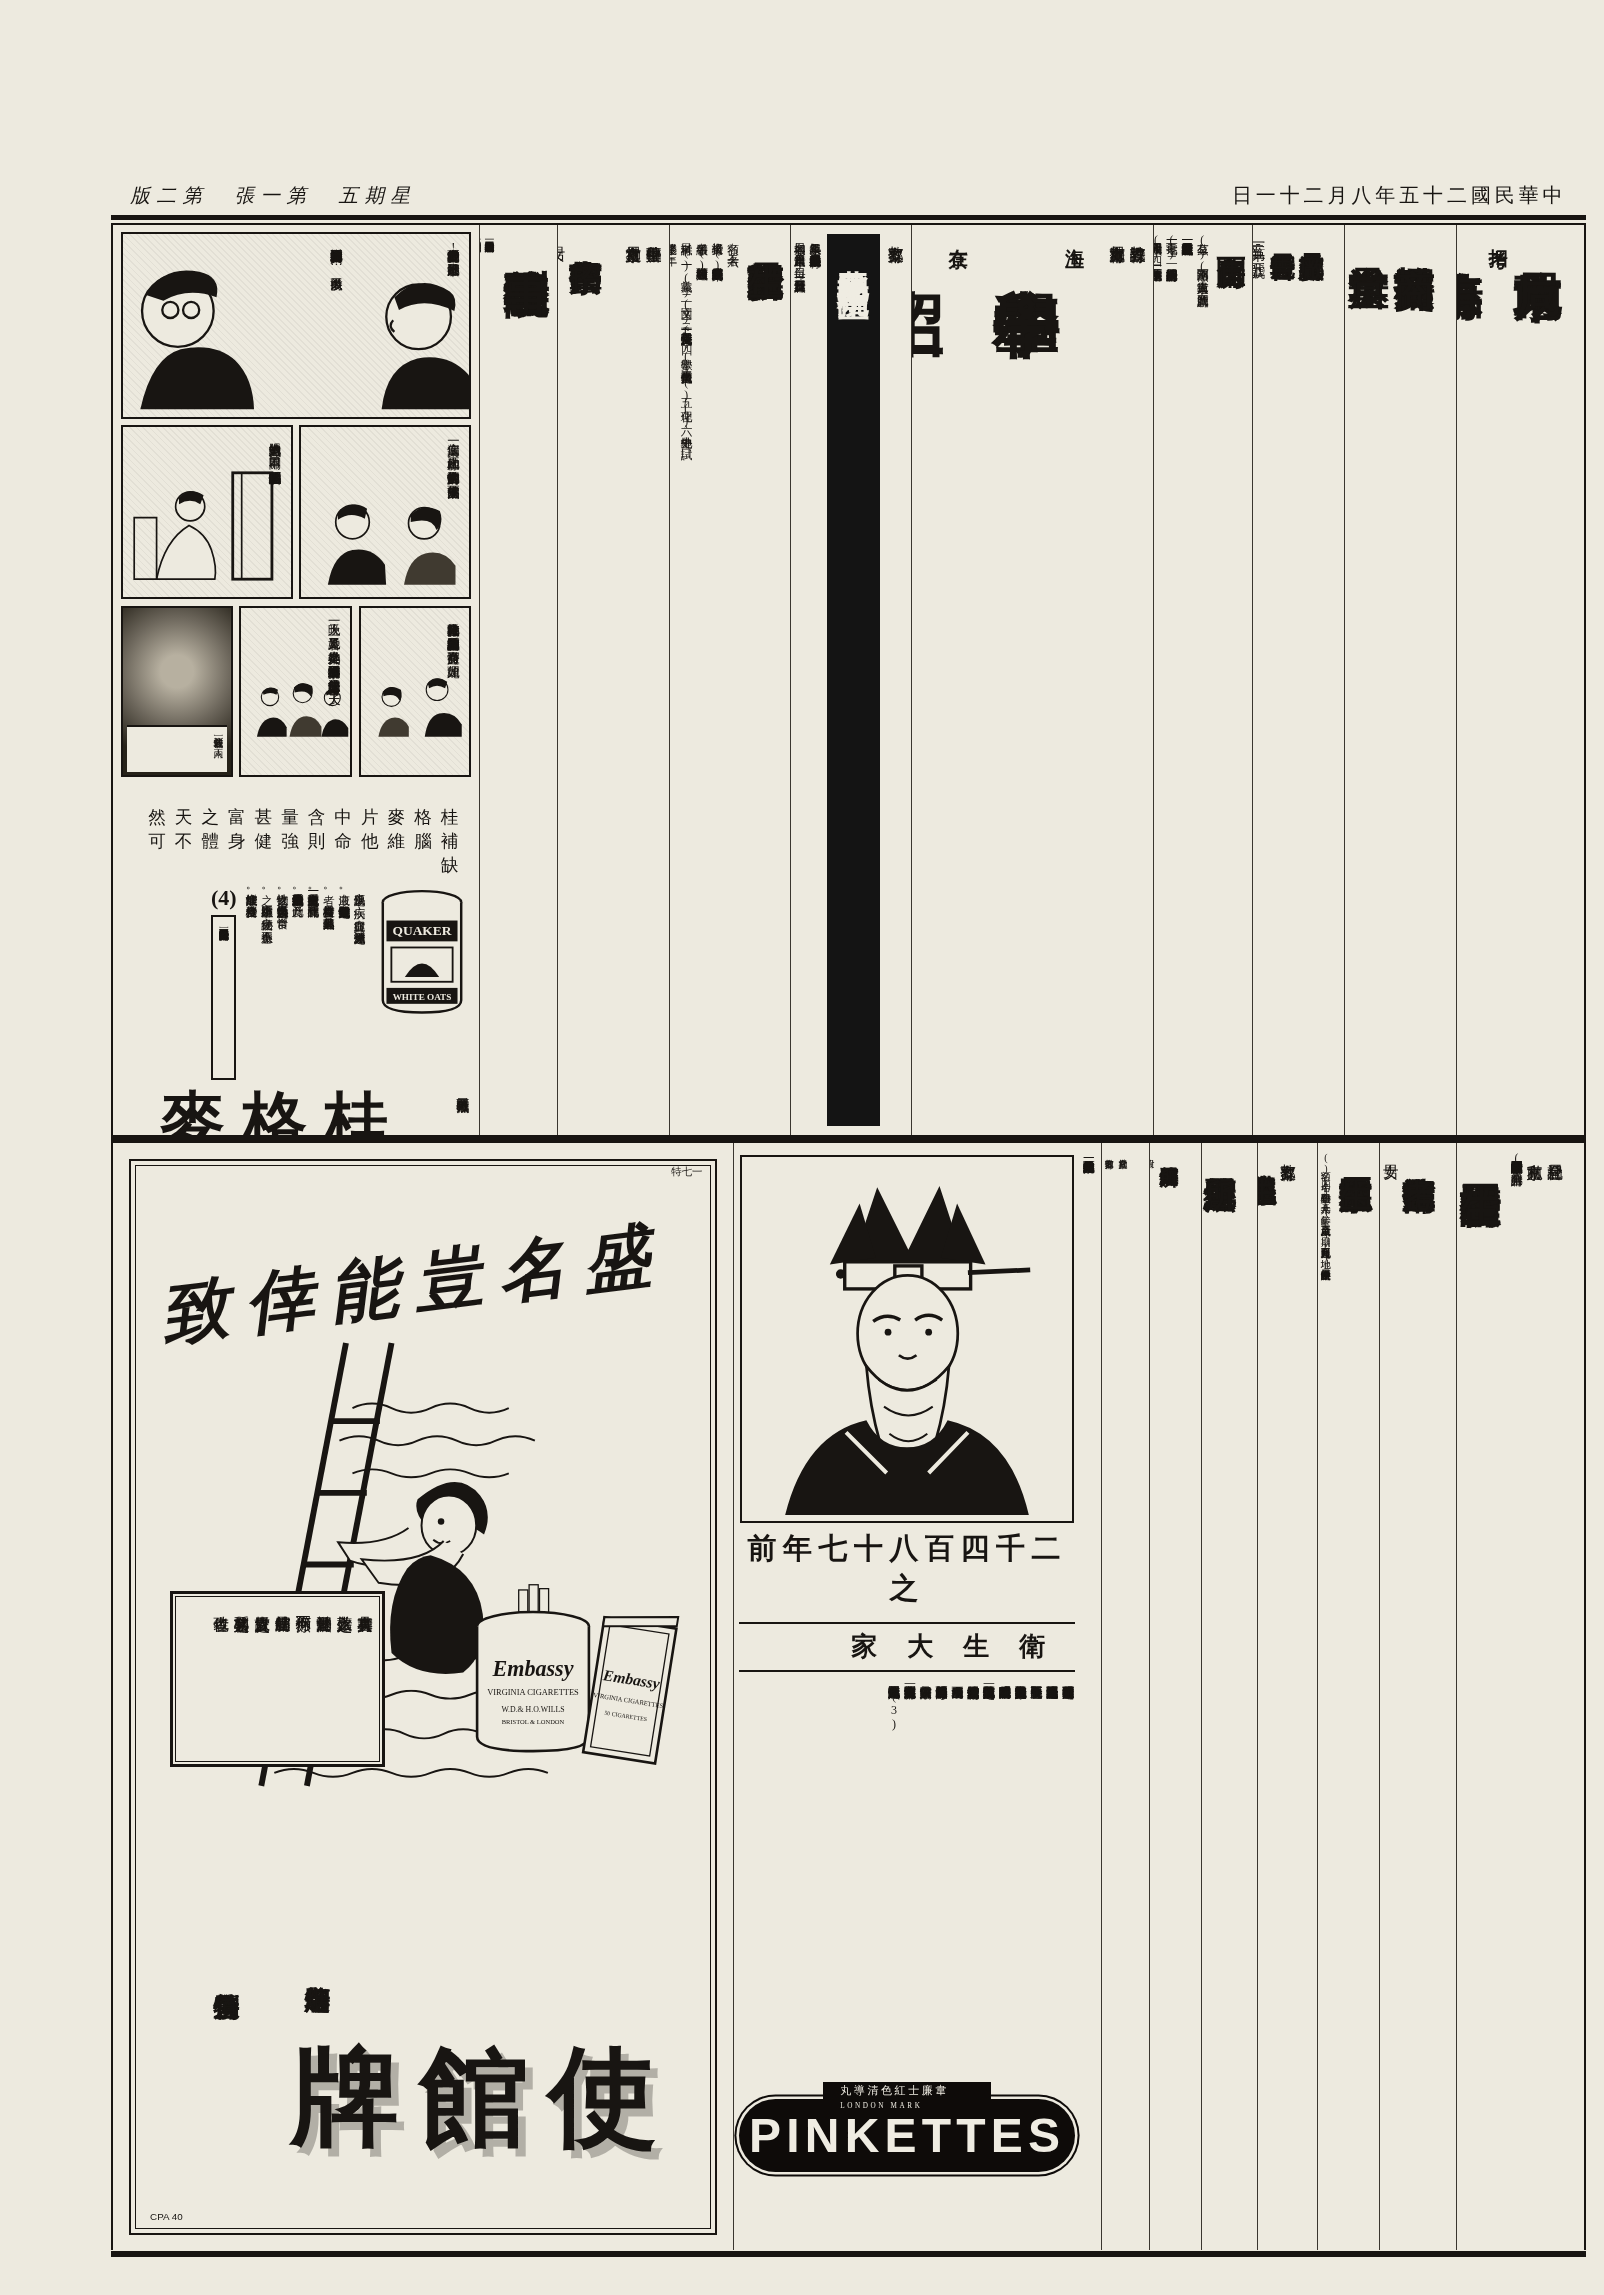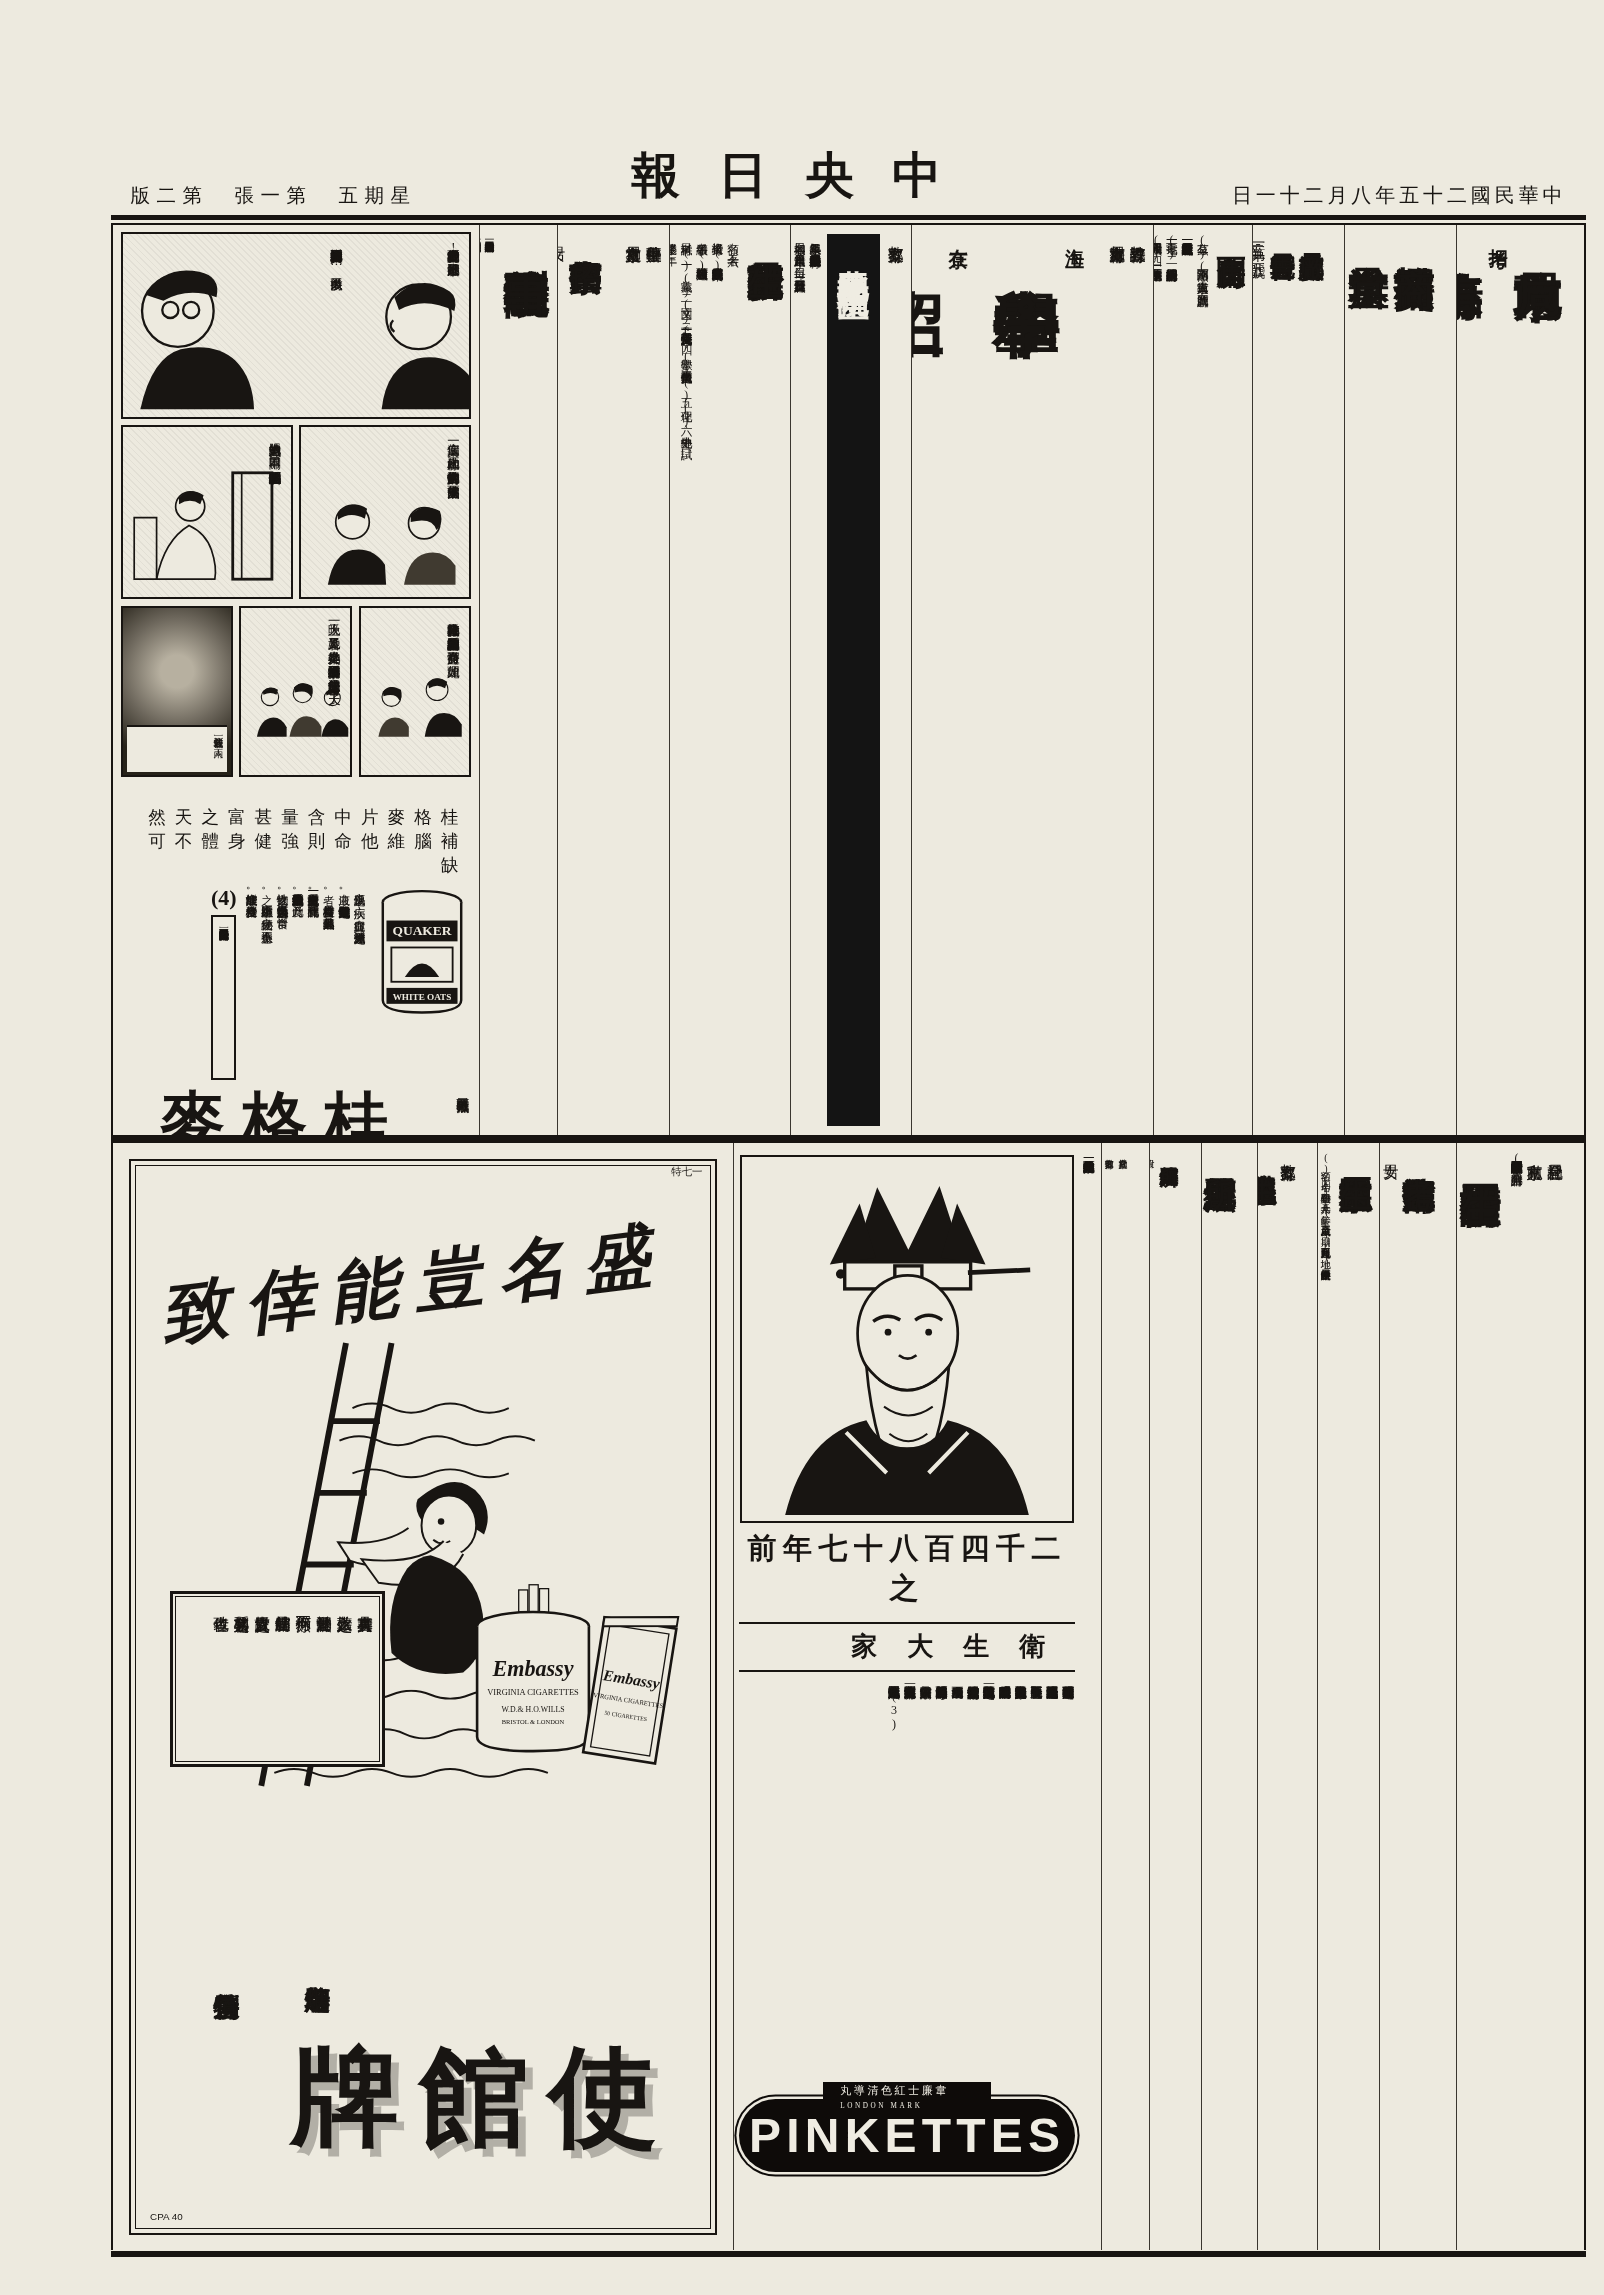--- a/index.html
+++ b/index.html
@@ -17,21 +17,21 @@
     overflow:hidden;
     position:relative;
   }
   .rtl{direction:rtl;unicode-bidi:bidi-override;}
   .v{writing-mode:vertical-rl;text-orientation:upright;white-space:pre-line;line-height:1.32;}
   .page{position:absolute;left:111px;top:78px;width:1475px;}
   
   .masthead{display:flex;flex-direction:row-reverse;align-items:flex-end;justify-content:space-between;padding:18px 19.5px 6.5px 19.5px;height:137px;}
   .m-date{font-size:20px;letter-spacing:3.9px;text-align:center;}
   .m-title{font-size:49px;font-weight:bold;letter-spacing:38px;text-indent:38px;}
-  .m-edition{font-size:19.5px;letter-spacing:6.5px;}
+  .m-edition{font-size:19.5px;letter-spacing:6.5px;font-style:italic;}
   .rule{border-top:5.9px solid var(--ink);border-bottom:2px solid var(--ink);height:10.4px;}
   
   .sec{display:flex;flex-direction:row-reverse;border-left:2px solid var(--ink);border-right:2px solid var(--ink);background:var(--paper);}
   .sec-top{height:910px;}
   .midrule{height:7.8px;background:var(--ink);}
   .sec-bottom{height:1107px;}
   .botrule{height:5.2px;background:var(--ink);margin-top:1.3px;}
   .ad{height:100%;border-left:1.3px solid var(--mid);padding:9px 5.2px;display:flex;flex-direction:row-reverse;gap:5.2px;overflow:hidden;position:relative;}
   .ad:last-child{border-left:none;}
   
@@ -94,21 +94,20 @@
   .em-mark{position:absolute;left:19.5px;bottom:10.4px;font-size:9.8px;font-family:"Liberation Sans",sans-serif;}
   svg text{font-family:"Liberation Serif",serif;}
 </style>
 </head>
 <body>
 
 <div class="page">
 
   <header class="masthead">
     <div class="m-date rtl">中華民國二十五年八月二十一日</div>
-    <div class="m-title rtl">中央日報</div>
     <div class="m-edition rtl">星期五　第一張　第二版</div>
   </header>
   <div class="rule"></div>
 
   <section class="sec sec-top">
 
     <article class="ad" style="width:128px">
       <div class="v">
         <span class="t74">南京市地政局</span>
         <span class="sm30">招考</span>

